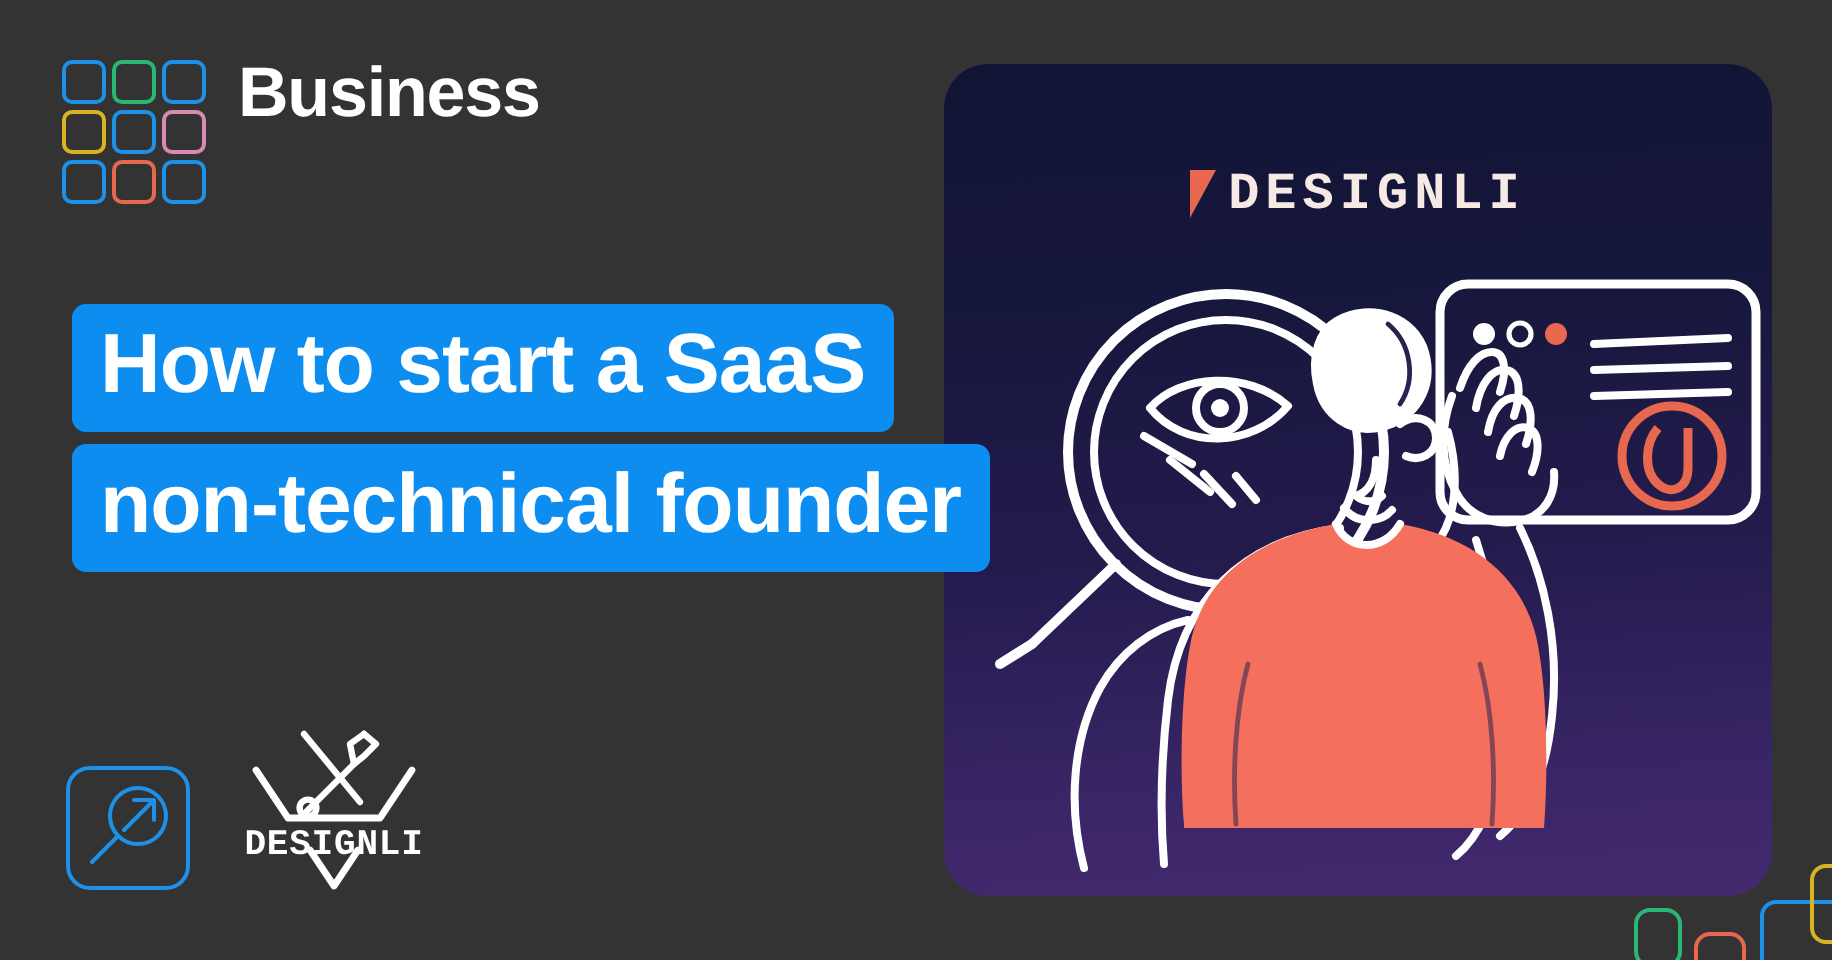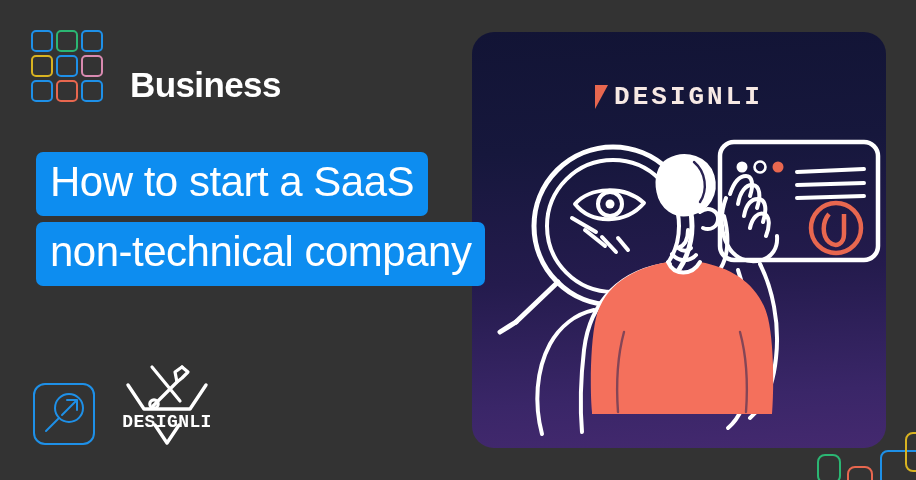--- a/index.html
+++ b/index.html
@@ -5,31 +5,31 @@
   html,body{margin:0;padding:0;}
   body{
     width:916px;height:480px;overflow:hidden;
     background:#333333;
     font-family:"Liberation Sans","DejaVu Sans",sans-serif;
     position:relative;
   }
   .stage{position:absolute;inset:0;width:916px;height:480px;overflow:hidden;background:#333333;}
 
   
-  .brand{position:absolute;left:31px;top:30px;display:flex;align-items:flex-end;gap:27px;}
+  .brand{position:absolute;left:31px;top:30px;display:flex;align-items:flex-start;gap:16px;}
   .brand-grid{width:72px;height:72px;display:grid;grid-template-columns:repeat(3,22px);grid-template-rows:repeat(3,22px);gap:3px;}
   .bcell{border:2px solid #1e90e8;border-radius:5px;box-sizing:border-box;}
   .brand-word{color:#ffffff;font-weight:700;font-size:35px;line-height:0.97;letter-spacing:-0.6px;}
   .brand-word .l2{display:block;}
 
   
   .headline{position:absolute;left:36px;top:152px;display:flex;flex-direction:column;align-items:flex-start;gap:6px;z-index:6;}
   .hl{
     background:#0d8df0;color:#ffffff;
-    font-size:42px;line-height:1.0;font-weight:400;letter-spacing:-0.5px;
+    font-size:42px;line-height:1.0;font-weight:700;letter-spacing:-0.5px;
     padding:9px 14px 13px 14px;border-radius:7px;white-space:nowrap;
   }
 
   
   .mag-badge{position:absolute;left:33px;top:383px;width:62px;height:62px;border:2px solid #1e90e8;border-radius:12px;box-sizing:border-box;}
   .designli-mark{position:absolute;left:122px;top:363px;width:90px;height:88px;}
 
   
   .card{
     position:absolute;left:472px;top:32px;width:414px;height:416px;
@@ -65,21 +65,21 @@
       <div class="bcell" style="border-color:#e8674f"></div>
       <div class="bcell" style="border-color:#1e90e8"></div>
     </div>
     <div class="brand-word">
       <span>Business</span>
     </div>
   </div>
 
   <div class="headline">
     <div class="hl">How to start a SaaS</div>
-    <div class="hl">non-technical company</div>
+    <div class="hl">non-technical founder</div>
   </div>
 
   <div class="mag-badge">
     <svg width="58" height="58" viewBox="0 0 58 58">
       <circle cx="34" cy="23" r="14" fill="none" stroke="#1e90e8" stroke-width="2"></circle>
       <line x1="24" y1="33" x2="11" y2="46" stroke="#1e90e8" stroke-width="2" stroke-linecap="round"></line>
       <line x1="27" y1="30" x2="41" y2="16" stroke="#1e90e8" stroke-width="2" stroke-linecap="round"></line>
       <polyline points="32,15 42,15 42,25" fill="none" stroke="#1e90e8" stroke-width="2" stroke-linecap="round" stroke-linejoin="round"></polyline>
     </svg>
   </div>

